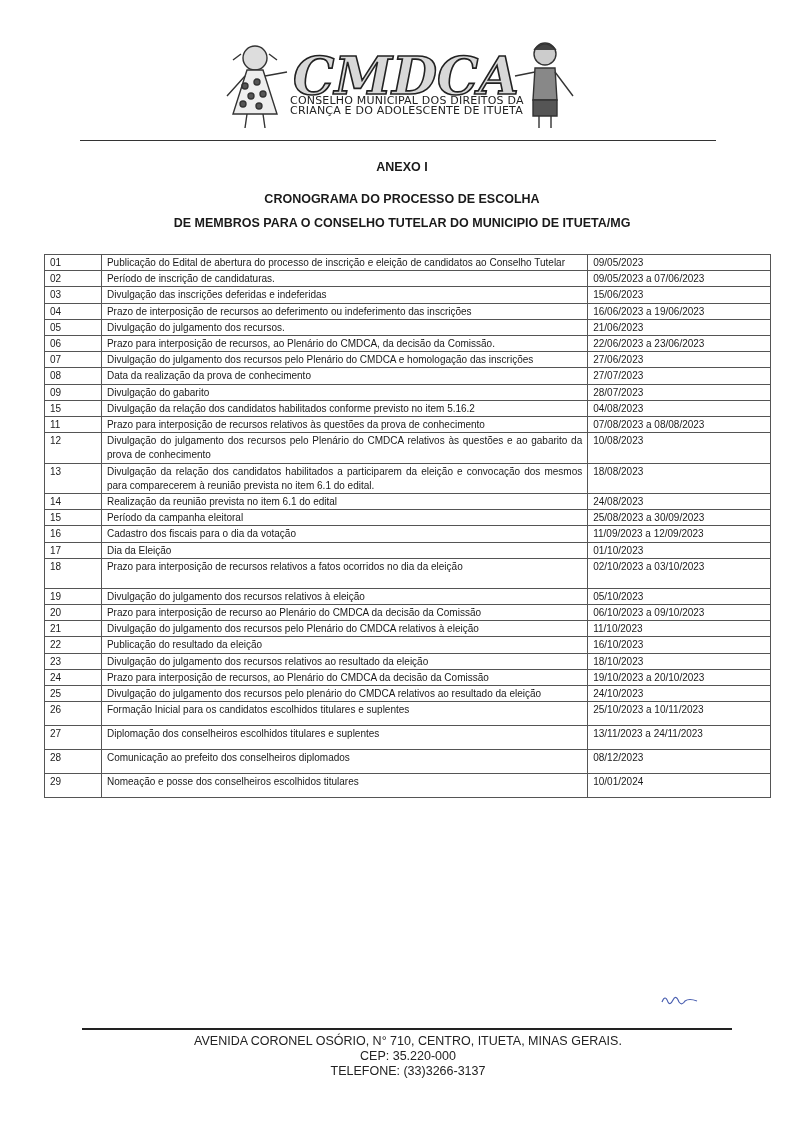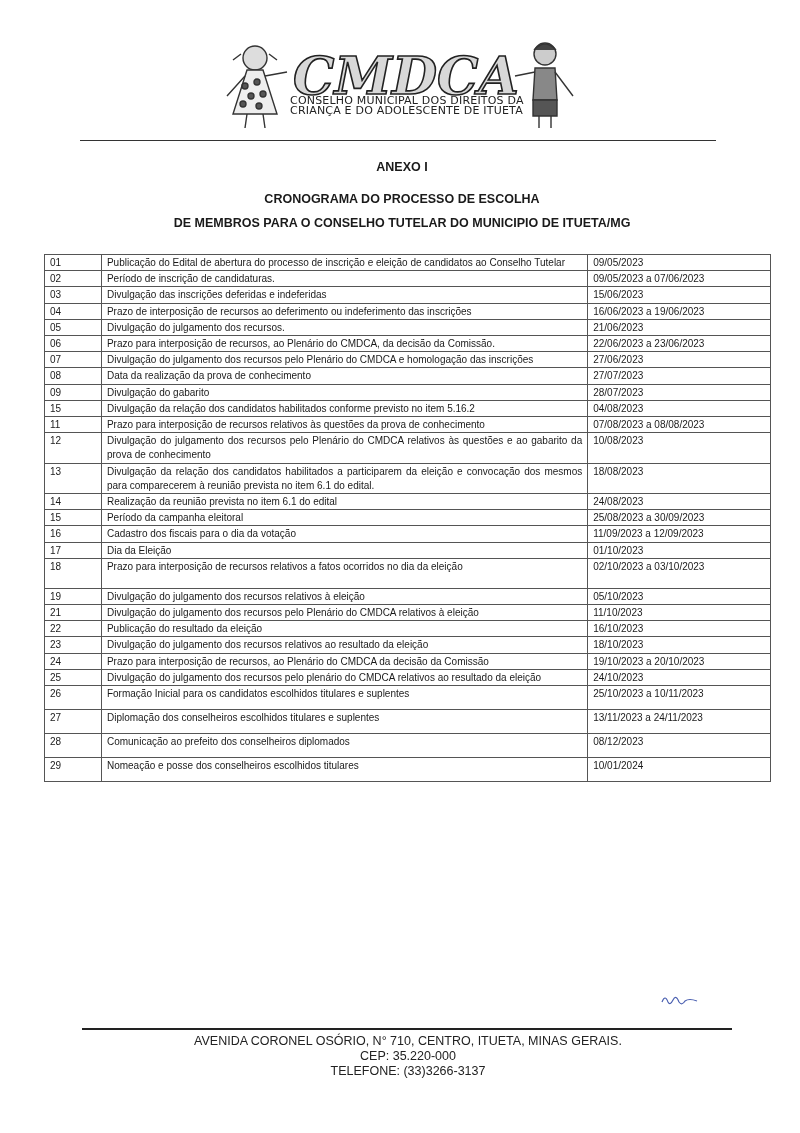--- a/index.html
+++ b/index.html
@@ -179,20 +179,25 @@
         <td class="num">18</td>
         <td class="desc" style="height: 28px;">Prazo para interposição de recursos relativos a fatos ocorridos no dia da eleição</td>
         <td class="date">02/10/2023 a 03/10/2023</td>
       </tr>
       <tr>
         <td class="num">19</td>
         <td class="desc">Divulgação do julgamento dos recursos relativos à eleição</td>
         <td class="date">05/10/2023</td>
       </tr>
       <tr>
+        <td class="num">20</td>
+        <td class="desc">Prazo para interposição de recurso ao Plenário do CMDCA da decisão da Comissão</td>
+        <td class="date">06/10/2023 a 09/10/2023</td>
+      </tr>
+      <tr>
         <td class="num">21</td>
         <td class="desc">Divulgação do julgamento dos recursos pelo Plenário do CMDCA relativos à eleição</td>
         <td class="date">11/10/2023</td>
       </tr>
       <tr>
         <td class="num">22</td>
         <td class="desc">Publicação do resultado da eleição</td>
         <td class="date">16/10/2023</td>
       </tr>
       <tr>

